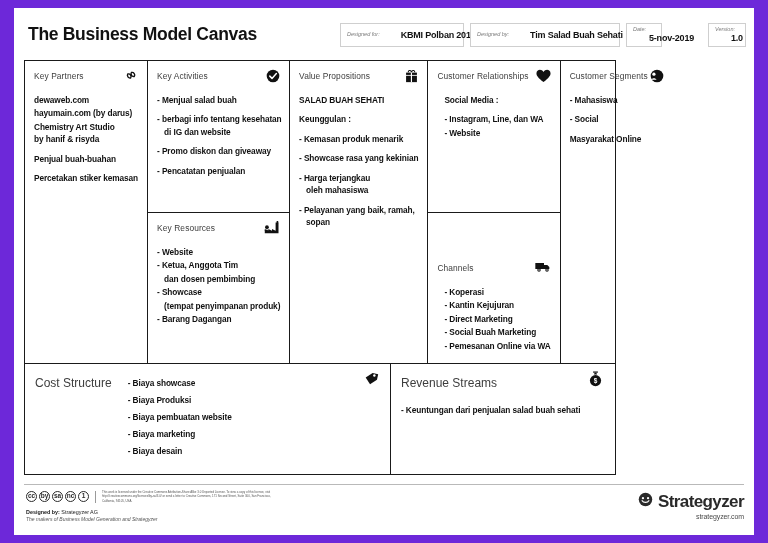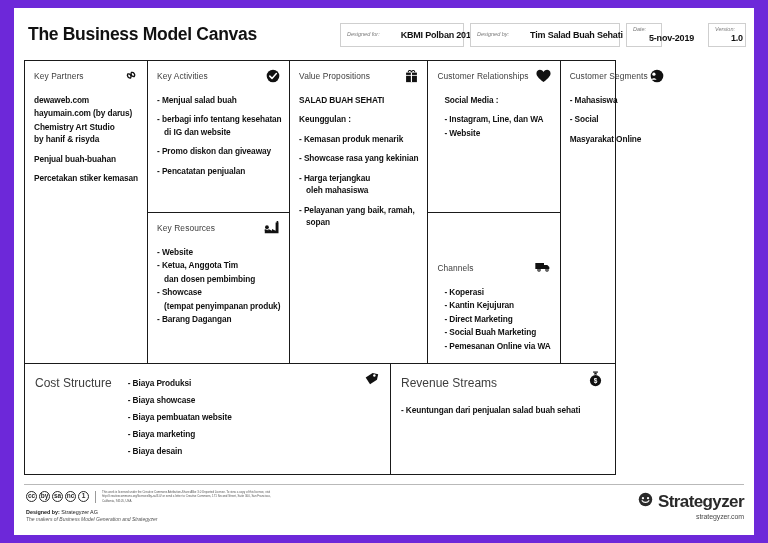--- a/index.html
+++ b/index.html
@@ -489,22 +489,22 @@
         </div>
       </div>
 
     </div>
 
     <div class="bottom-row">
 
       <div class="bcell bcell-cost">
         <div class="btitle">Cost Structure</div>
         <div class="blist">
+          <div class="line">- Biaya showcase</div>
           <div class="line">- Biaya Produksi</div>
-          <div class="line">- Biaya showcase</div>
           <div class="line">- Biaya pembuatan website</div>
           <div class="line">- Biaya marketing</div>
           <div class="line">- Biaya desain</div>
         </div>
         <span class="bicon">
           <svg width="16" height="16" viewBox="0 0 20 20">
             <path d="M3.2 9.5 L10.5 2.2 L17.6 2.2 L17.6 9.3 L10.3 16.6 Z" fill="#111" transform="rotate(12 10 9.5)"></path>
             <circle cx="14.2" cy="5.6" r="1.5" fill="#fff"></circle>
           </svg>
         </span>

